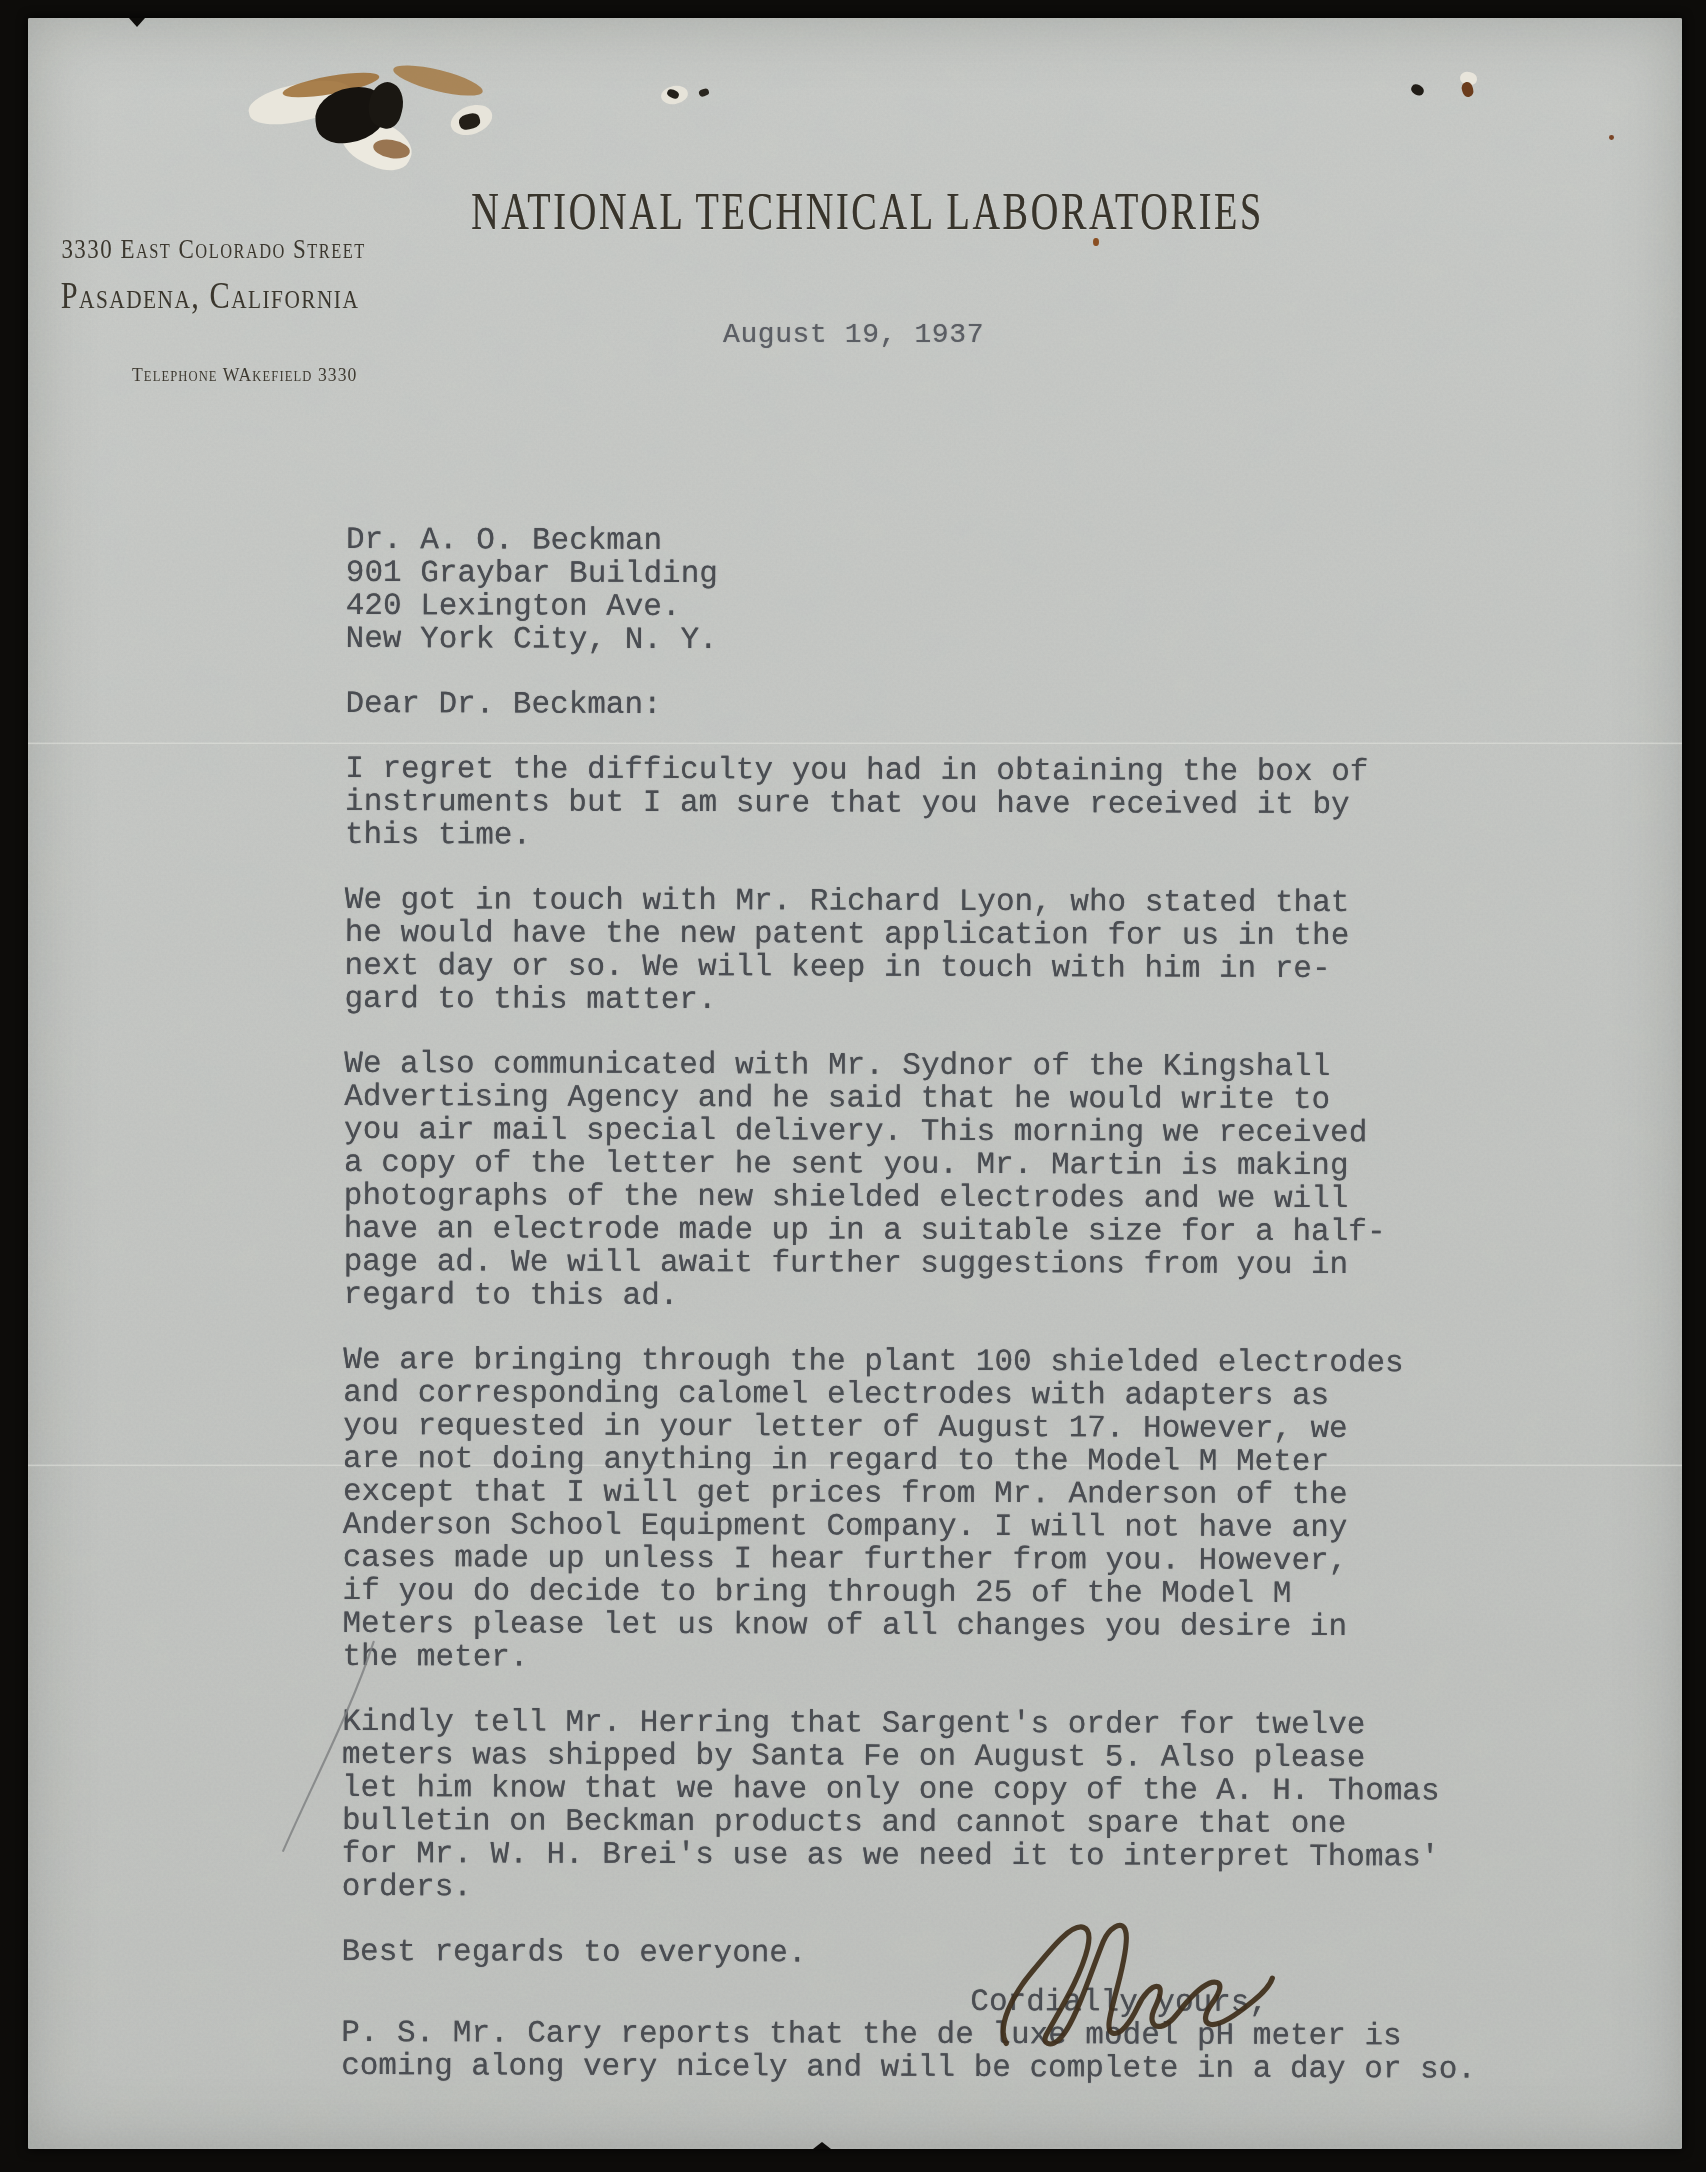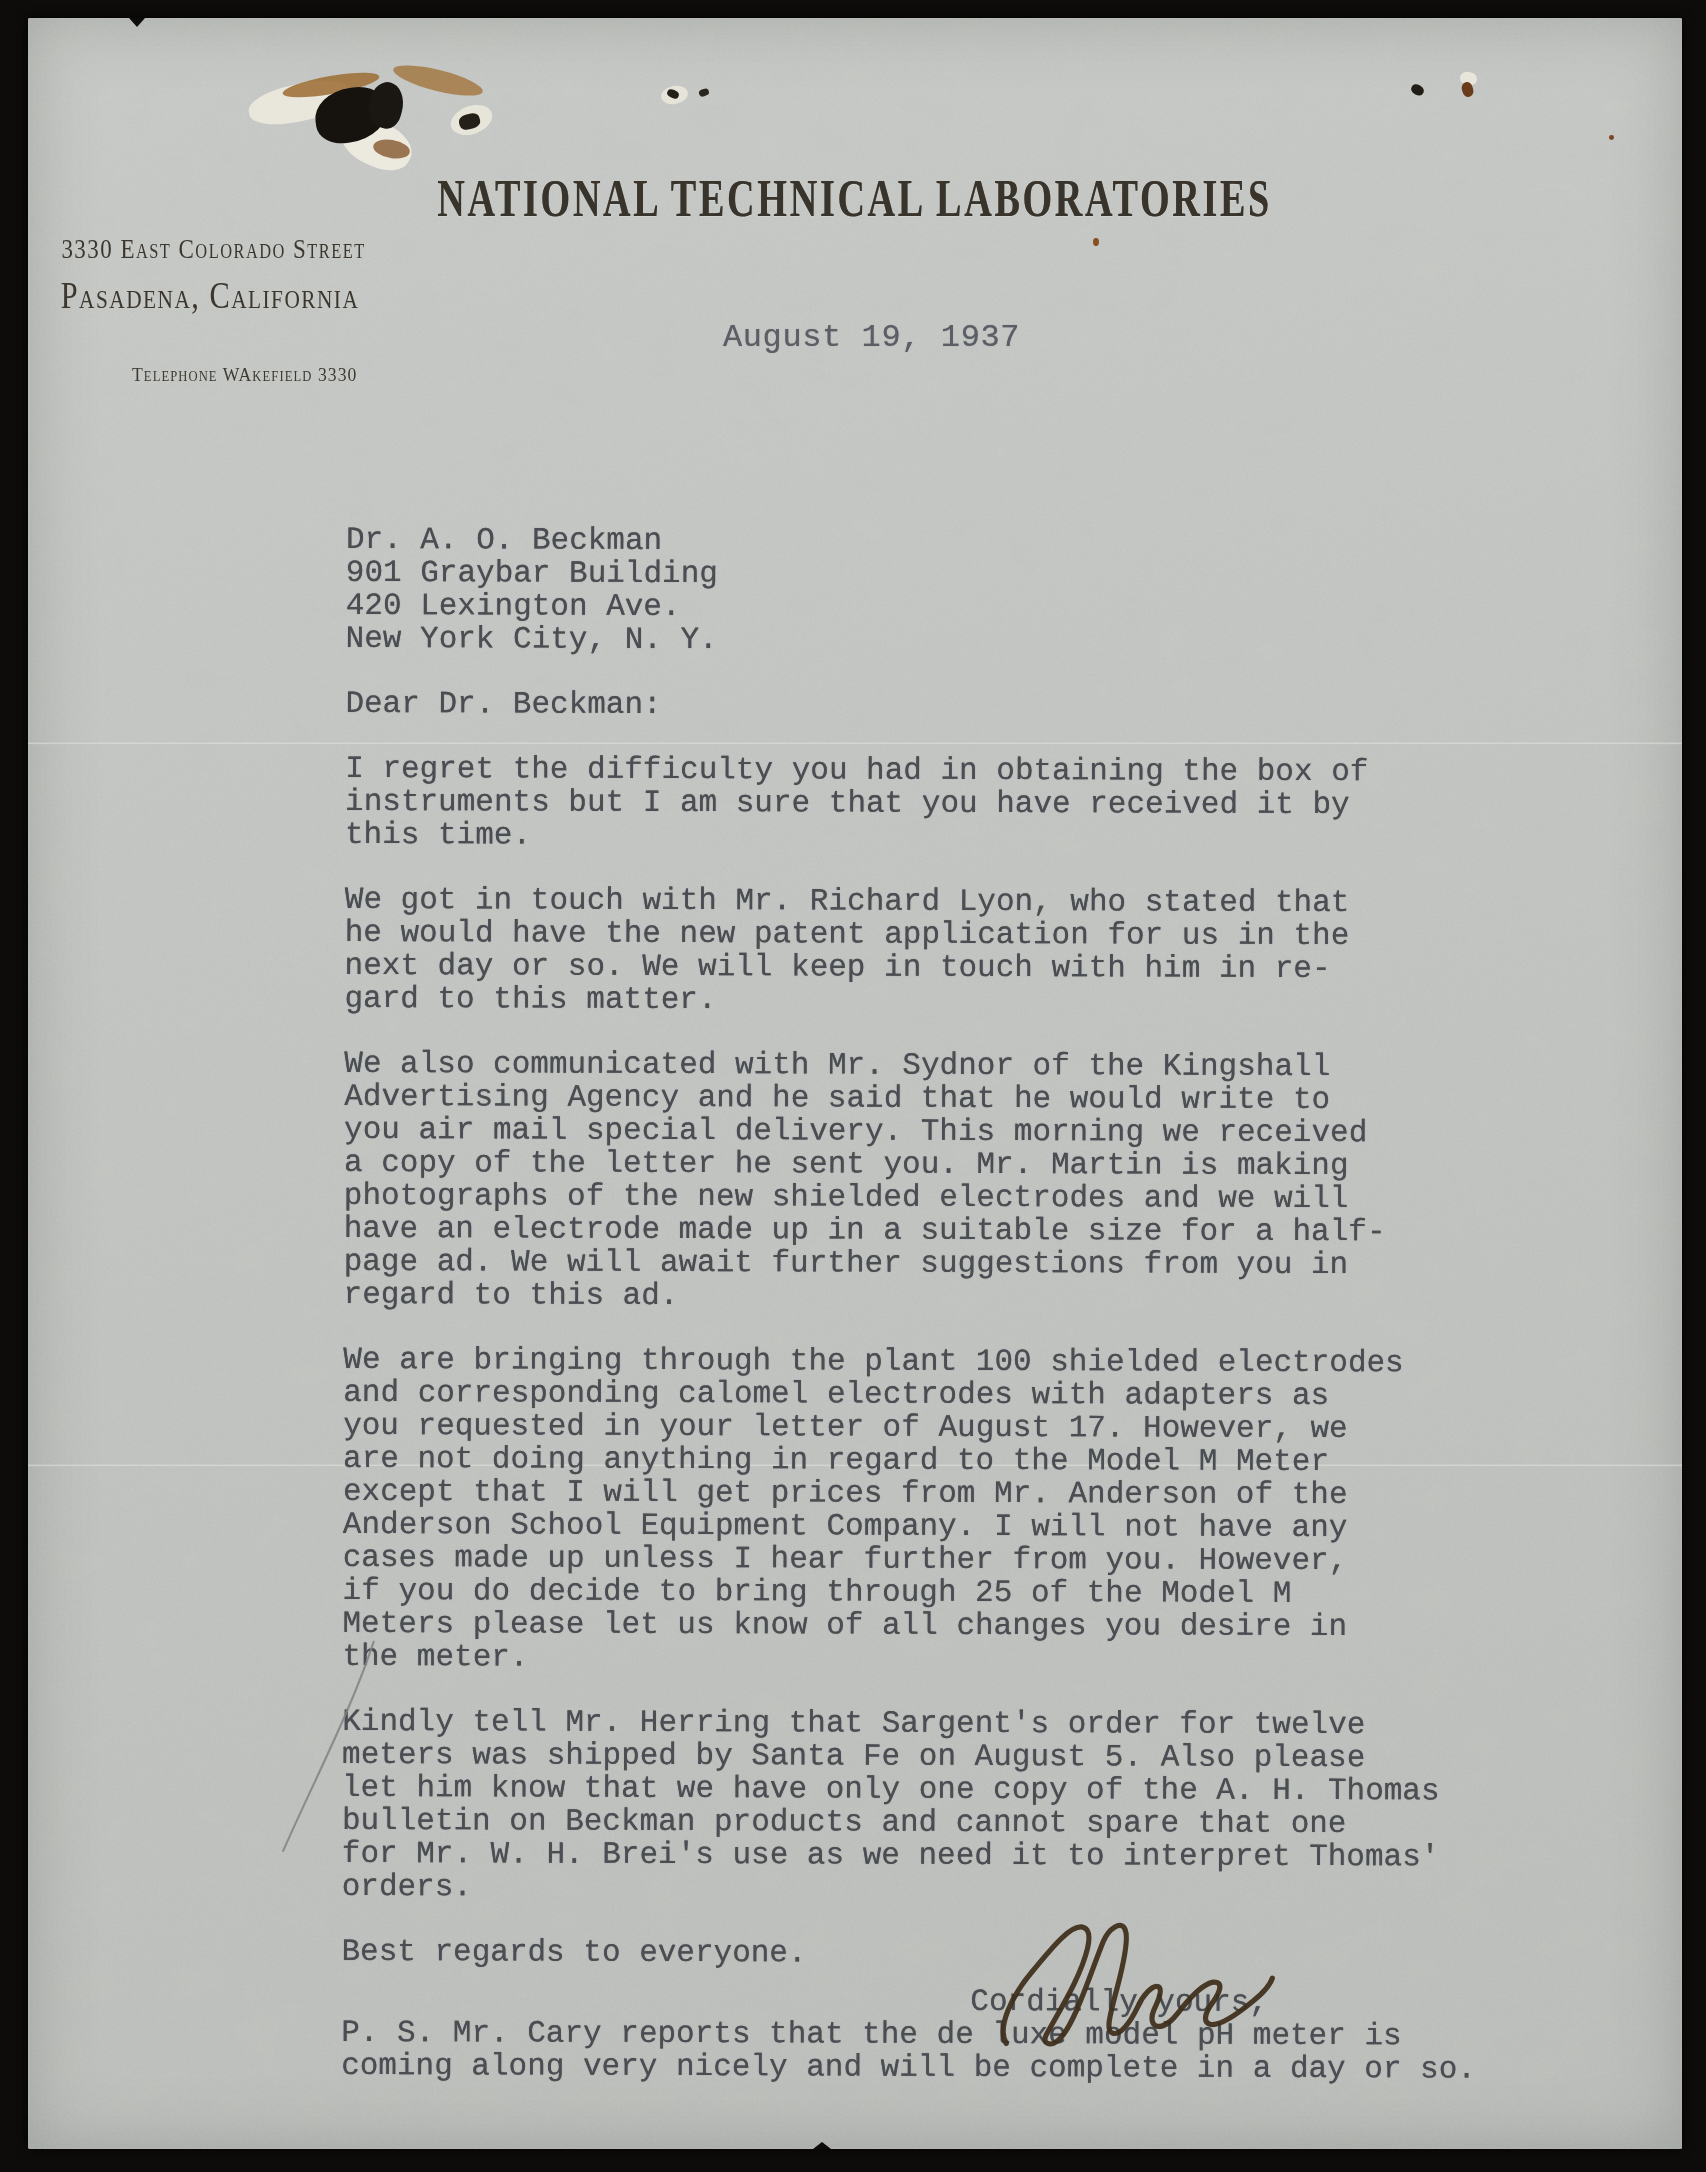--- a/index.html
+++ b/index.html
@@ -19,41 +19,41 @@
   }
   .noise { position:absolute; left:0; top:0; width:100%; height:100%; pointer-events:none; }
   .crease {
     position:absolute; left:0; width:100%; height:3.1px;
     background:linear-gradient(180deg, rgba(232,233,227,0) 0%, rgba(236,237,231,.5) 45%, rgba(140,143,139,.16) 100%);
   }
   
   .letterhead { position:absolute; left:0; top:0; width:100%; color:#39352c; }
   .company {
     position:absolute; left:0; top:154px; width:100%;
-    text-align:center; margin:0;
-    font-family:"Liberation Serif", serif; font-weight:bold;
+    text-align:center; margin:13px;
+    font-family:"Liberation Serif", serif; font-weight:normal;
     font-size:53px; line-height:53px; letter-spacing:3.7px;
     color:#38342b;
     text-shadow:0 0.6px 0 rgba(240,240,232,.25), 0 0 0.6px rgba(25,22,16,.55);
   }
   .company span { display:inline-block; transform:scaleX(.72); transform-origin:center; white-space:nowrap; }
   .lh-line { position:absolute; left:0; width:100%; text-align:left; font-family:"Liberation Serif", serif; font-variant:small-caps; color:#3b372e; }
   .lh-street { top:215px; font-size:28px; letter-spacing:1.8px; }
   .lh-city   { top:256px; font-size:37px; letter-spacing:1.8px; }
   .lh-line span { display:inline-block; transform:scaleX(.82); transform-origin:center; white-space:nowrap; }
   .lh-phone {
     position:absolute; left:104px; top:346px;
     font-family:"Liberation Serif", serif; font-variant:small-caps;
     font-size:19.6px; letter-spacing:1.2px; color:#3e3a31;
     transform:scaleX(.9); transform-origin:left center; white-space:nowrap;
   }
   .dateline {
     position:absolute; left:695px; top:301px;
     font-family:"Liberation Mono", monospace;
-    font-size:32px; color:#5b5e64; letter-spacing:0.6px;
+    font-size:28px; color:#5b5e64; letter-spacing:0.6px;
     text-shadow:0 0 0.9px rgba(85,88,94,.7);
     white-space:nowrap;
   }
   
   .typed {
     position:absolute; left:318px; top:505px; width:1213px;
     font-family:"Liberation Mono", monospace;
     font-size:31px; line-height:33px;
     color:#4a4d52;
     text-shadow:0 0 0.8px rgba(68,71,76,.78);

